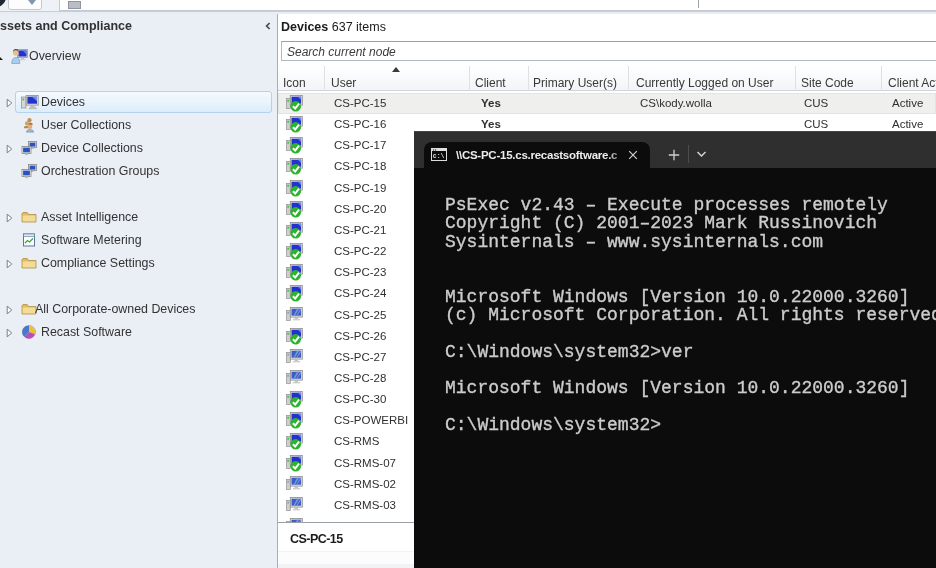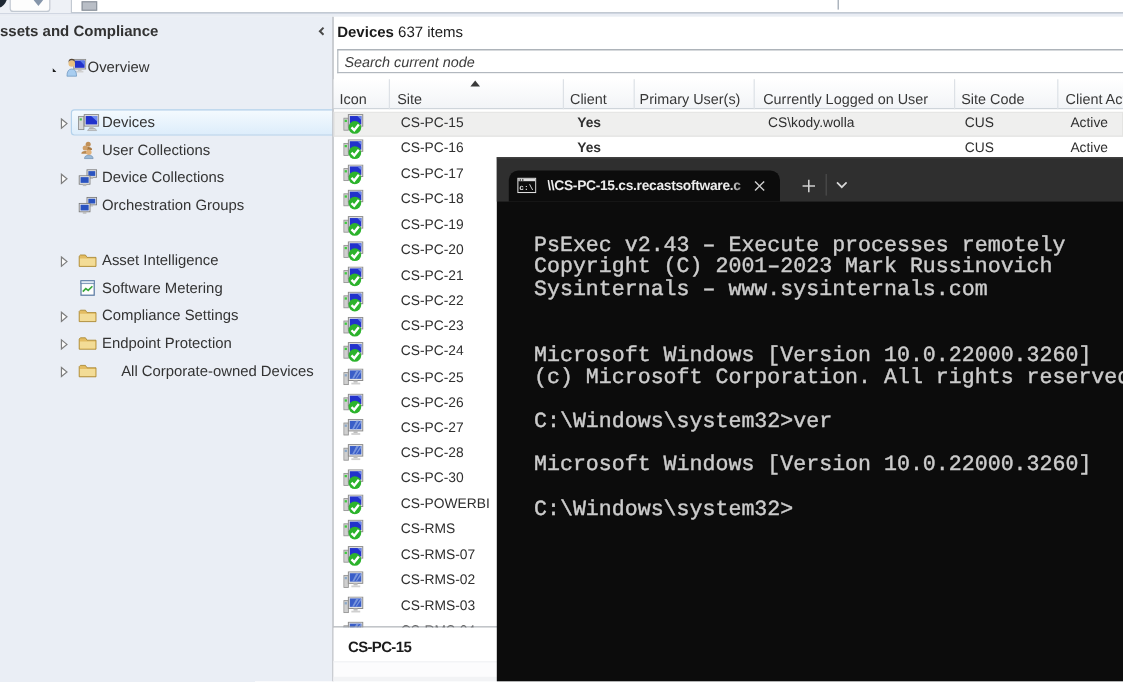--- a/index.html
+++ b/index.html
@@ -15,21 +15,21 @@
   #addrbar { left:59px; top:-8px; width:900px; height:19px; background:#fff; border:1px solid #c2c9d2; }
   #addricon { left:68px; top:1px; width:13px; height:8px; background:#b9bec6; border:1px solid #8e959e; }
   #addrmark { left:698px; top:0; width:1px; height:8px; background:#9aa3af; }
   #topline1 { left:0; top:11px; width:936px; height:1px; background:#c6cedb; }
   #topline2 { left:0; top:12px; width:936px; height:2px; background:#e9edf3; }
 
   
   #sidebar { left:0; top:14px; width:277px; height:554px; background:#eaeef5; }
   #sbheader { left:-9px; top:19px; width:270px; font-size:12.5px; font-weight:bold; color:#323232; }
   
-  .trow { position:absolute; left:0; width:277px; height:23px; font-size:12.4px; color:#333333;margin-left:44px; }
+  .trow { position:absolute; left:0; width:277px; height:23px; font-size:12.4px; color:#333333; }
   .trow .ticon { position:absolute; top:3px; width:16px; height:16px; }
   .trow .tlabel { position:absolute; top:4px; white-space:nowrap; }
   #selbox { left:15px; top:0px; width:257px; height:22px; border:1px solid #b4d2ec; border-radius:3px; background:linear-gradient(#f4fafe,#ddedfb); }
 
   
   #main { left:277px; top:14px; width:659px; height:554px; background:#fff; border-left:1px solid #a9aeb5; }
   #ptitle { left:281px; top:19.5px; font-size:12.5px; color:#1b1b1b; }
   #searchbox { left:281px; top:41px; width:656px; height:20px; background:#fff; border:1px solid #b2b8bf; border-top-color:#9aa1a9; }
   #searchtxt { left:287px; top:45px; font-style:italic; font-size:12px; color:#3c3c3c; }
 
@@ -176,56 +176,58 @@
       <div class="trow" style="top:207.63px">
         <svg class="abs" style="left:6px;top:7px" width="7" height="10" viewBox="0 0 7 10">
           <path d="M1.2 1.2 L5.8 5 L1.2 8.8 Z" fill="#fdfdfd" stroke="#7e7e7e" stroke-width="1"></path>
         </svg>
         <svg class="ticon" style="left:21px" viewBox="0 0 16 16">
   <path d="M1 4.5 L1 13 L15 13 L15 5.5 L7.5 5.5 L6.2 3.5 L2 3.5 Z" fill="#e3bc62" stroke="#a8852f" stroke-width="0.7"></path>
   <path d="M1.6 6.5 L14.4 6.5 L14.4 12.4 L1.6 12.4 Z" fill="#f3dc96"></path>
 </svg>
         <span class="tlabel" style="left:41px">Compliance Settings</span>
       </div>
-      <div class="trow" style="top:230.7px">
-        <svg class="abs" style="left:6px;top:7px" width="7" height="10" viewBox="0 0 7 10">
-          <path d="M1.2 1.2 L5.8 5 L1.2 8.8 Z" fill="#fdfdfd" stroke="#7e7e7e" stroke-width="1"></path>
-        </svg>
-        <svg class="ticon" style="left:21px" viewBox="0 0 16 16">
-  <path d="M1 4.5 L1 13 L15 13 L15 5.5 L7.5 5.5 L6.2 3.5 L2 3.5 Z" fill="#e3bc62" stroke="#a8852f" stroke-width="0.7"></path>
-  <path d="M1.6 6.5 L14.4 6.5 L14.4 12.4 L1.6 12.4 Z" fill="#f3dc96"></path>
-</svg>
-        <span class="tlabel" style="left:41px">Endpoint Protection</span>
-      </div>
       <div class="trow" style="top:253.77px">
         <svg class="abs" style="left:6px;top:7px" width="7" height="10" viewBox="0 0 7 10">
           <path d="M1.2 1.2 L5.8 5 L1.2 8.8 Z" fill="#fdfdfd" stroke="#7e7e7e" stroke-width="1"></path>
         </svg>
         <svg class="ticon" style="left:21px" viewBox="0 0 16 16">
   <path d="M1 4.5 L1 13 L15 13 L15 5.5 L7.5 5.5 L6.2 3.5 L2 3.5 Z" fill="#e3bc62" stroke="#a8852f" stroke-width="0.7"></path>
   <path d="M1.6 6.5 L14.4 6.5 L14.4 12.4 L1.6 12.4 Z" fill="#f3dc96"></path>
 </svg>
-        <span class="tlabel" style="left:57px">All Corporate-owned Devices</span>
+        <span class="tlabel" style="left:35px">All Corporate-owned Devices</span>
+      </div>
+      <div class="trow" style="top:276.84000000000003px">
+        <svg class="abs" style="left:6px;top:7px" width="7" height="10" viewBox="0 0 7 10">
+          <path d="M1.2 1.2 L5.8 5 L1.2 8.8 Z" fill="#fdfdfd" stroke="#7e7e7e" stroke-width="1"></path>
+        </svg>
+        <svg class="ticon" style="left:21px" viewBox="0 0 16 16">
+  <circle cx="8" cy="8" r="6.5" fill="#e8e8e8" stroke="#888" stroke-width="0.6"></circle>
+  <path d="M8 8 L8 1.8 A6.2 6.2 0 0 1 13.8 10 Z" fill="#f0c030"></path>
+  <path d="M8 8 L13.8 10 A6.2 6.2 0 0 1 3.5 12.8 Z" fill="#c048c0"></path>
+  <path d="M8 8 L3.5 12.8 A6.2 6.2 0 0 1 8 1.8 Z" fill="#4a78c8"></path>
+</svg>
+        <span class="tlabel" style="left:41px">Recast Software</span>
       </div>
     </div>
 
   <div id="main" class="abs"></div>
   <div id="ptitle" class="abs"><b>Devices</b> 637 items</div>
   <div id="searchbox" class="abs"></div>
   <div id="searchtxt" class="abs">Search current node</div>
 
   <div id="thead" class="abs"></div>
   <div class="hsep" style="left:324px"></div>
   <div class="hsep" style="left:469px"></div>
   <div class="hsep" style="left:528px"></div>
   <div class="hsep" style="left:628px"></div>
   <div class="hsep" style="left:795px"></div>
   <div class="hsep" style="left:881px"></div>
   <div class="hlabel" style="left:283px">Icon</div>
-  <div class="hlabel" style="left:331px">Site</div>
+  <div class="hlabel" style="left:331px">User</div>
   <div class="hlabel" style="left:475px">Client</div>
   <div class="hlabel" style="left:533px">Primary User(s)</div>
   <div class="hlabel" style="left:636px">Currently Logged on User</div>
   <div class="hlabel" style="left:801px">Site Code</div>
   <div class="hlabel" style="left:888px">Client Act</div>
   <div id="sortarrow" class="abs"></div>
 
   <div id="rows">
       <div class="drow sel" style="top:93px">
         <svg class="dicon" viewBox="0 0 18 17">

